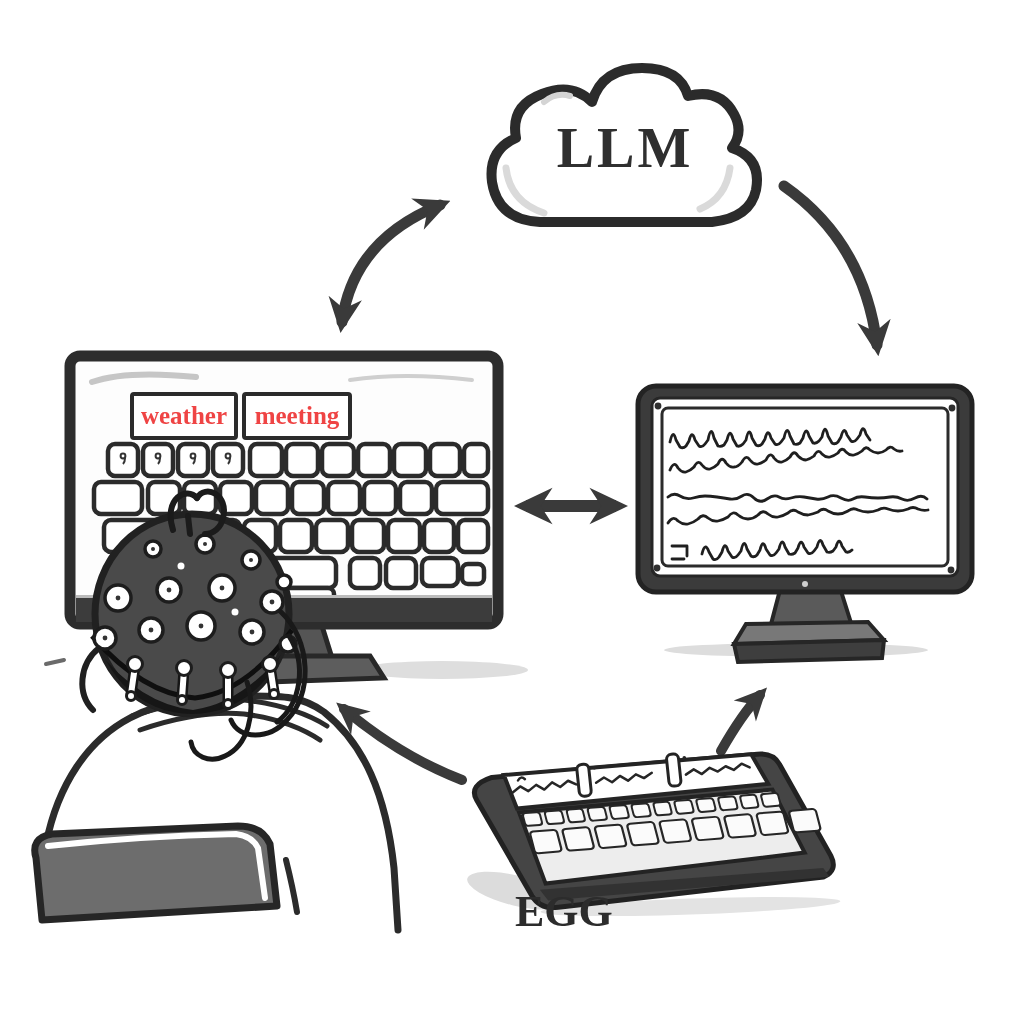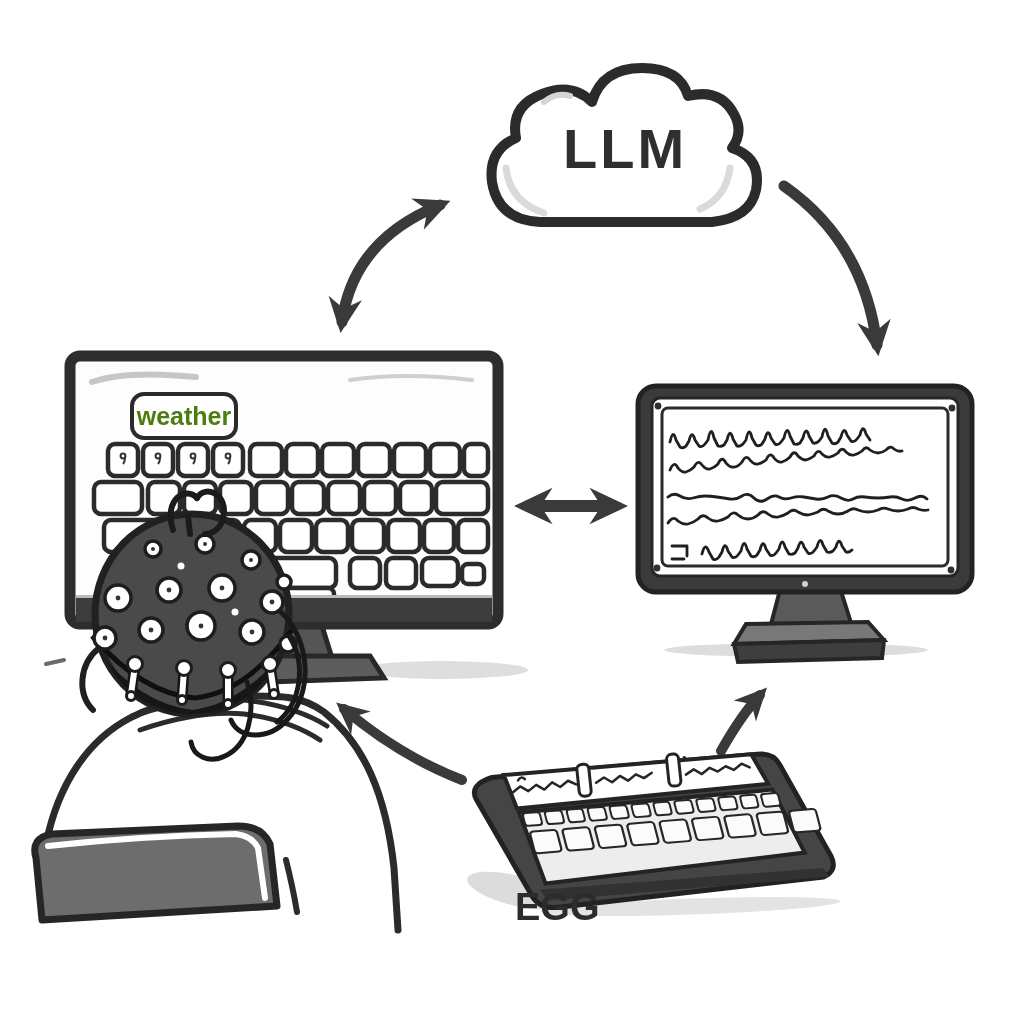--- a/index.html
+++ b/index.html
@@ -1,51 +1,51 @@
 <!DOCTYPE html>
 <html><head>
 <meta charset="utf-8">
 <style>
   html,body{margin:0;padding:0;background:#fff;}
   #canvas{position:relative;width:1024px;height:1024px;background:#fff;overflow:hidden;
-          font-family:Liberation Sans, sans-serif;color:#2b2b2b;}
+          font-family:Liberation Serif, serif;color:#2b2b2b;}
   .abs{position:absolute;}
   svg{display:block;overflow:visible;}
 
   
   #cloud{left:480px;top:50px;width:290px;height:195px;z-index:1;}
   #cloud .label{position:absolute;left:0;top:66px;width:100%;text-align:center;
     font-size:56px;font-weight:700;letter-spacing:3px;color:#2f2f2f;}
 
   
   #arrows{left:0;top:0;width:1024px;height:1024px;z-index:2;pointer-events:none;}
 
   
   #left-monitor{left:64px;top:350px;width:440px;height:340px;z-index:3;}
-  .chip{position:absolute;height:40px;border:4px solid #2b2b2b;border-radius:14px;
+  .chip{position:absolute;height:40px;border:4px solid #2b2b2b;border-radius:4px;
     background:#fff;display:flex;align-items:center;justify-content:center;
-    font-size:25px;font-weight:600;color:#4d7c0f;}
+    font-size:25px;font-weight:600;color:#ef4444;}
   #chip-0{left:66px;top:42px;width:100px;}
   #chip-1{left:178px;top:42px;width:102px;}
   #chip-2{left:292px;top:42px;width:88px;}
 
   
   #right-monitor{left:628px;top:376px;width:370px;height:310px;z-index:3;}
   #right-monitor .caption{position:absolute;left:0;top:260px;width:370px;text-align:center;
     font-size:30px;font-weight:700;color:#3c3c3c;letter-spacing:0.5px;}
 
   
   #egg-device{left:448px;top:726px;width:400px;height:220px;z-index:3;transform:rotate(-2deg);}
   .egg-keys{position:absolute;left:74px;top:82px;width:258px;transform:rotate(-2.6deg) skewX(10deg);
     transform-origin:left top;}
   .egg-row{display:flex;gap:3px;}
   .egg-row.r1{height:15px;}
   .egg-row.r2{height:24px;margin-top:4px;transform:scaleX(1.12) translateX(2px);transform-origin:left center;}
   .egg-key{flex:1;background:#fbfbfb;border:2.5px solid #262626;border-radius:4px;}
-  #egg-label{left:515px;top:886px;width:110px;z-index:3;font-size:38px;font-weight:700;color:#2c2c2c;}
+  #egg-label{left:515px;top:886px;width:110px;z-index:3;font-size:44px;font-weight:700;color:#2c2c2c;}
 
   
   #person{left:0;top:470px;width:430px;height:554px;z-index:4;}
 </style>
 </head>
 <body>
 
 <div id="canvas">
 
   <div id="cloud" class="abs">
@@ -135,20 +135,21 @@
           <path d="M96,108 q0,4 -2,6"></path>
         <circle cx="129" cy="106" r="2.4"></circle>
           <path d="M131,108 q0,4 -2,6"></path>
         <circle cx="164" cy="106" r="2.4"></circle>
           <path d="M166,108 q0,4 -2,6"></path>
       </g>
       <rect x="12" y="245" width="416" height="3" fill="#bbbbbb"></rect>
       <rect x="12" y="248" width="416" height="24" fill="#3c3c3c"></rect>
     </svg>
     <div id="chip-0" class="chip">weather</div>
+    <div id="chip-1" class="chip">meeting</div>
   </div>
 
   <div id="right-monitor" class="abs">
     <svg width="370" height="310" viewBox="0 0 370 310">
       <ellipse cx="168" cy="274" rx="132" ry="7" fill="#dddddd"></ellipse>
       <polygon points="152,214 212,212 224,250 142,252" fill="#5a5a5a" stroke="#262626" stroke-width="4"></polygon>
       <polygon points="118,248 240,246 256,264 106,268" fill="#787878" stroke="#262626" stroke-width="4"></polygon>
       <polygon points="106,268 256,264 254,282 110,286" fill="#3e3e3e" stroke="#262626" stroke-width="4"></polygon>
       <rect x="10" y="10" width="334" height="206" rx="18" fill="#3b3b3b" stroke="#232323" stroke-width="5"></rect>
       <rect x="24" y="22" width="306" height="178" rx="8" fill="#ffffff" stroke="#262626" stroke-width="3"></rect>

